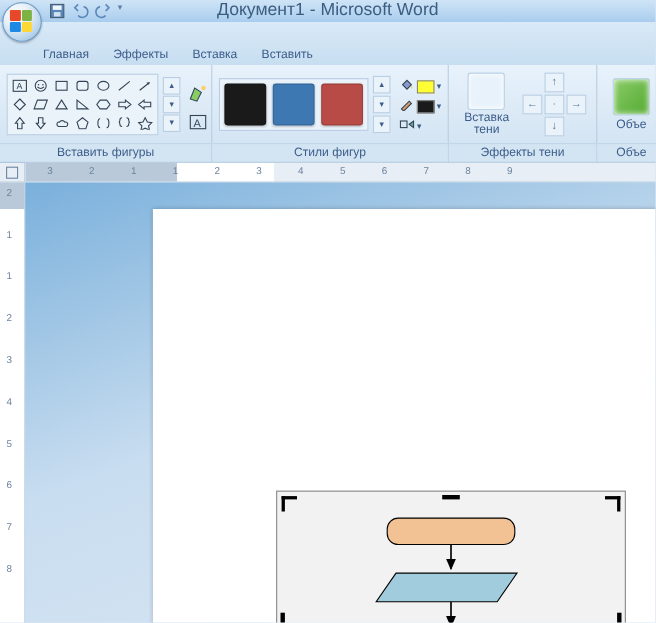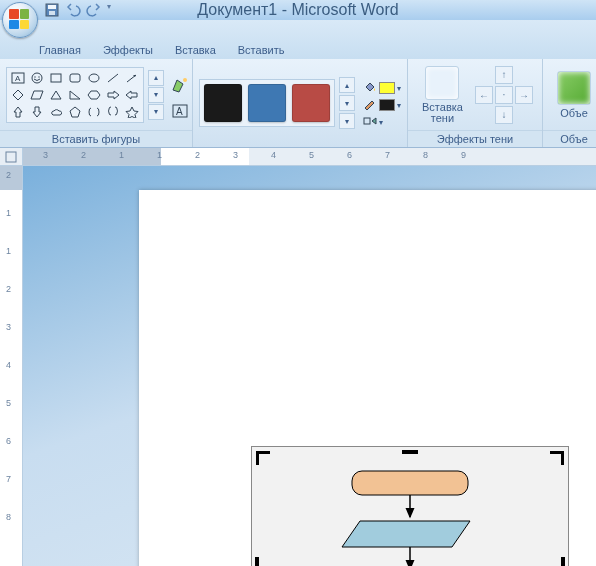--- a/index.html
+++ b/index.html
@@ -265,20 +265,21 @@
           </div>
         <div class="fmt-row">
             <span><svg width="14" height="12">
                 <rect x="1" y="3" width="6" height="6" fill="none" stroke="#345"></rect>
                 <path d="M9 6l4-3v6z" fill="#6a9" stroke="#345"></path>
               </svg></span>
             <span class="dd">▾</span>
           </div>
       </div>
     </div>
+    <div class="group-label">Стили фигур</div>
   </div>
 
   <div class="group" style="width:134px">
     <div class="group-body">
       <div class="big-btn">
         <div class="ico"></div>
         <div style="text-align:center;line-height:11px;white-space:pre">Вставка
 тени</div>
       </div>
       <div class="shadow-opts">

